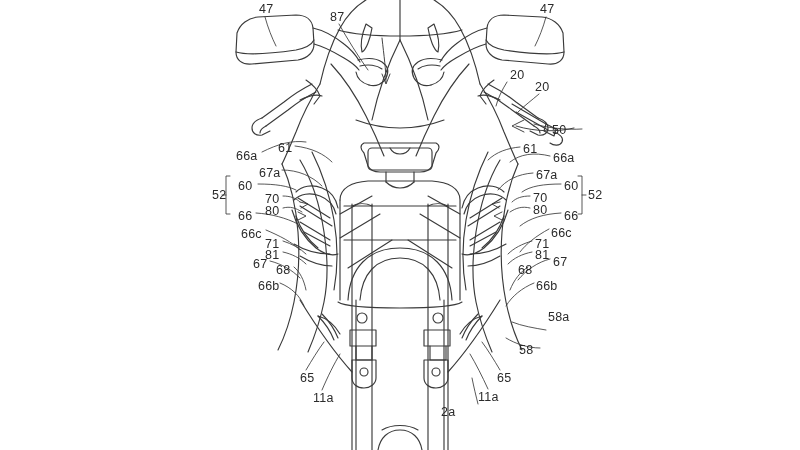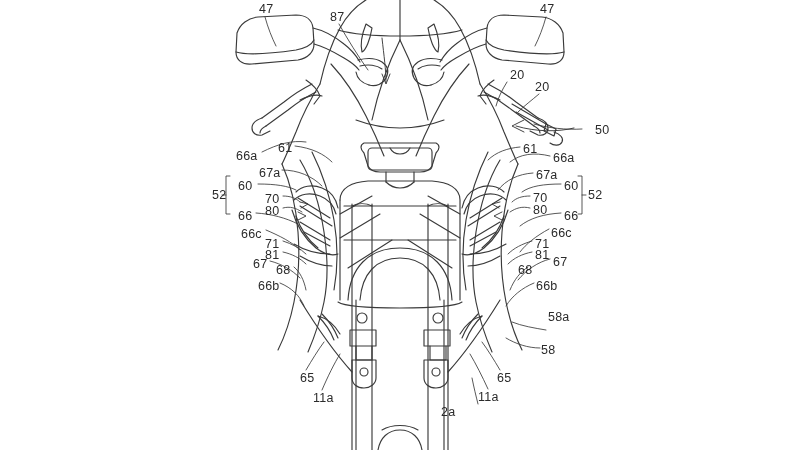--- a/index.html
+++ b/index.html
@@ -267,21 +267,21 @@
     </g>
 
   </g>
 </svg>
 
 <span class="lbl" style="left:259px;top:3px">47</span>
 <span class="lbl" style="left:330px;top:11px">87</span>
 <span class="lbl" style="left:540px;top:3px">47</span>
 <span class="lbl" style="left:510px;top:69px">20</span>
 <span class="lbl" style="left:535px;top:81px">20</span>
-<span class="lbl" style="left:595px;top:124px">50</span>
+<span class="lbl" style="left:552px;top:124px">50</span>
 
 <span class="lbl" style="left:236px;top:150px">66a</span>
 <span class="lbl" style="left:278px;top:142px">61</span>
 <span class="lbl" style="left:259px;top:167px">67a</span>
 <span class="lbl" style="left:238px;top:180px">60</span>
 <span class="lbl" style="left:265px;top:193px">70</span>
 <span class="lbl" style="left:265px;top:205px">80</span>
 <span class="lbl" style="left:238px;top:210px">66</span>
 <span class="lbl" style="left:241px;top:228px">66c</span>
 <span class="lbl" style="left:265px;top:238px">71</span>
@@ -300,20 +300,20 @@
 <span class="lbl" style="left:564px;top:210px">66</span>
 <span class="lbl" style="left:551px;top:227px">66c</span>
 <span class="lbl" style="left:535px;top:238px">71</span>
 <span class="lbl" style="left:535px;top:249px">81</span>
 <span class="lbl" style="left:553px;top:256px">67</span>
 <span class="lbl" style="left:518px;top:264px">68</span>
 <span class="lbl" style="left:536px;top:280px">66b</span>
 <span class="lbl" style="left:588px;top:189px">52</span>
 
 <span class="lbl" style="left:548px;top:311px">58a</span>
-<span class="lbl" style="left:541px;top:344px">58</span>
+<span class="lbl" style="left:519px;top:344px">58</span>
 <span class="lbl" style="left:300px;top:372px">65</span>
 <span class="lbl" style="left:313px;top:392px">11a</span>
 <span class="lbl" style="left:497px;top:372px">65</span>
 <span class="lbl" style="left:478px;top:391px">11a</span>
 <span class="lbl" style="left:441px;top:406px">2a</span>
 
 </div>
 
 </body></html>

